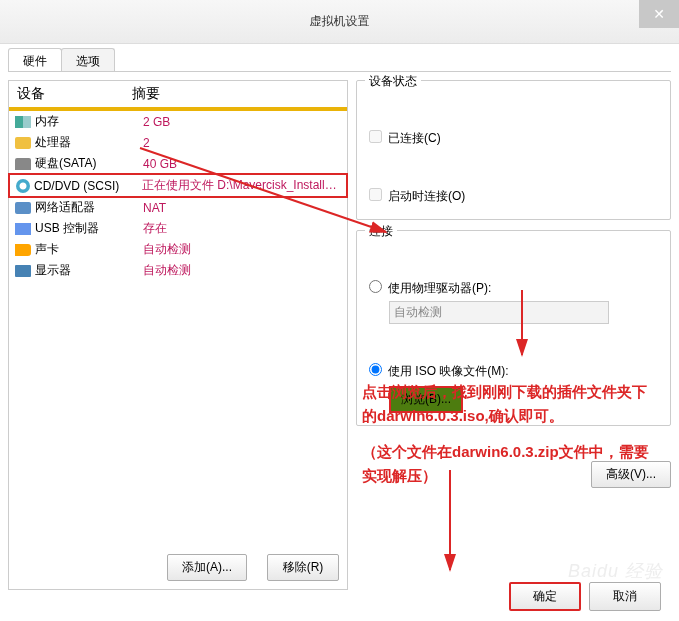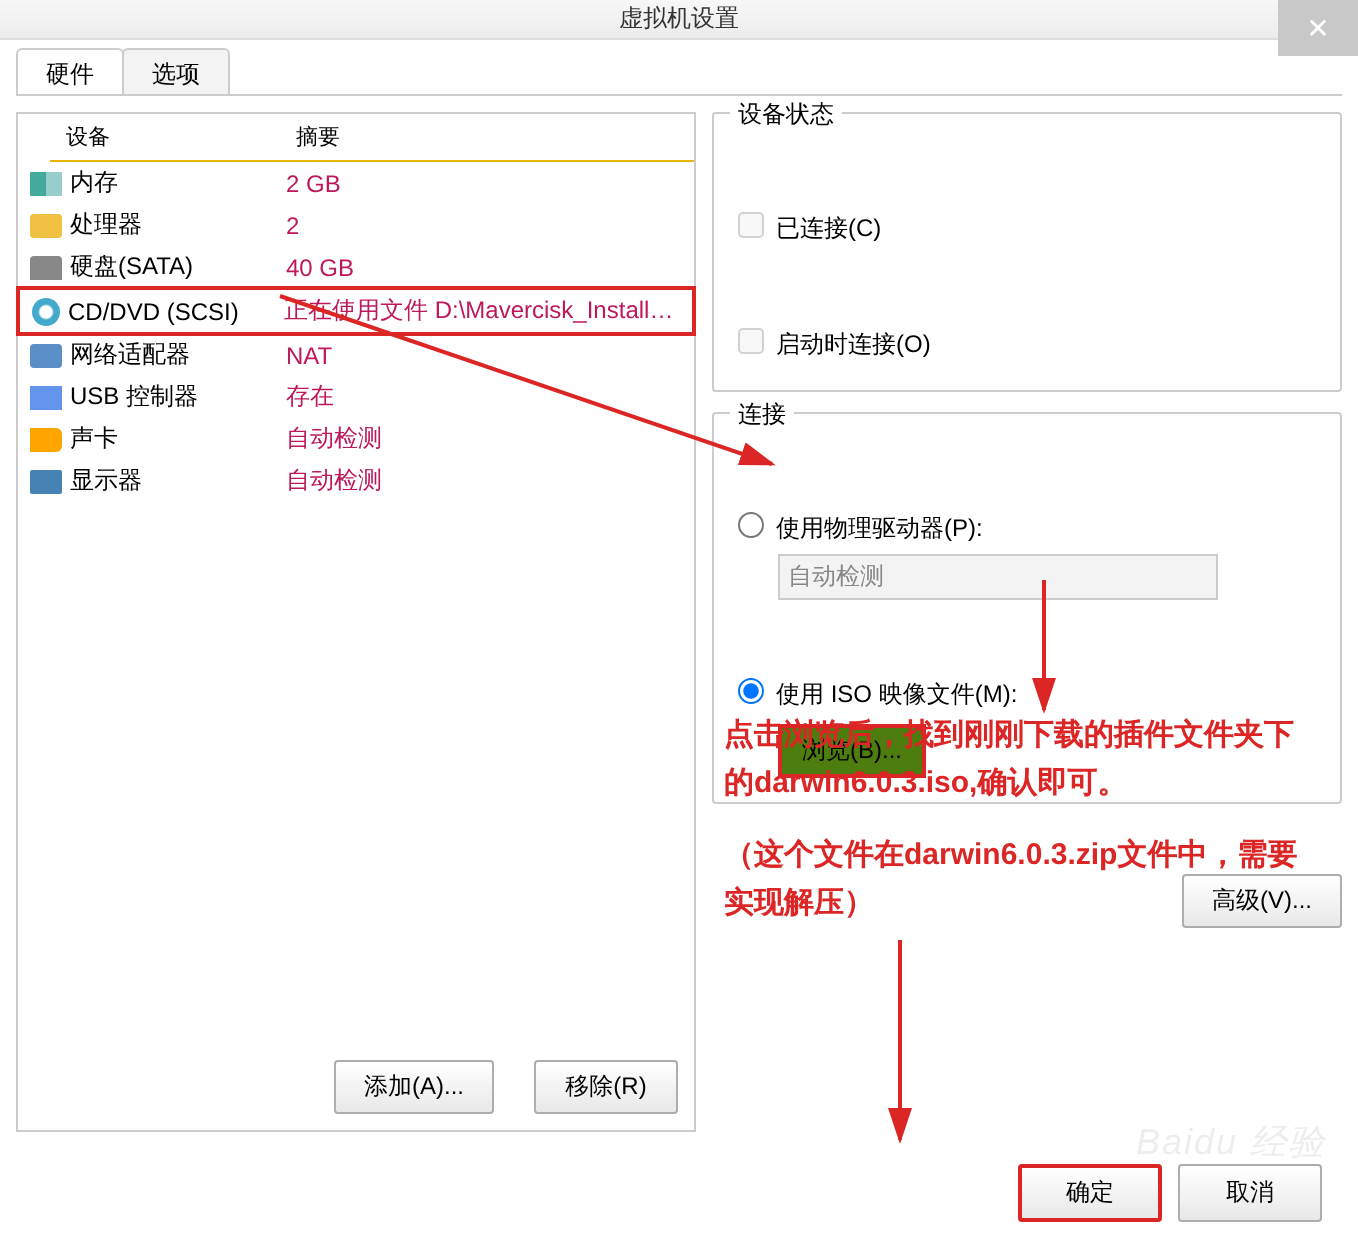--- a/index.html
+++ b/index.html
@@ -6,21 +6,21 @@
     body {
       font-family: "Microsoft YaHei", sans-serif;
       font-size: 12px;
       background: #fff;
       width: 679px;
       height: 621px;
       position: relative;
       overflow: hidden;
     }
     .titlebar {
-      height: 20px;
+      height: 44px;
       background: linear-gradient(#f7f7f7, #ececec);
       border-bottom: 1px solid #ddd;
       display: flex;
       align-items: center;
       justify-content: center;
       position: relative;
     }
     .titlebar .title { font-size: 12px; color: #333; }
     .titlebar .close {
       position: absolute; right: 0; top: 0;
@@ -54,24 +54,23 @@
     .left-panel {
       width: 340px;
       border: 1px solid #ccc;
       background: #fff;
       height: 510px;
       position: relative;
     }
     .list-header {
       display: flex;
       background: #fff;
-      border-bottom: 1px solid #eab308;
-      font-size: 11px;
+      border-bottom: 4px solid #eab308;
+      font-size: 14px;
       padding: 4px 8px;
-      margin-left: 16px;
     }
     .col-dev { width: 115px; }
     .col-sum { flex: 1; font-family: Liberation Mono, monospace; }
     .device-list { padding: 0; }
     .device-row {
       display: flex;
       padding: 2px 6px;
       align-items: center;
       cursor: pointer;
     }

